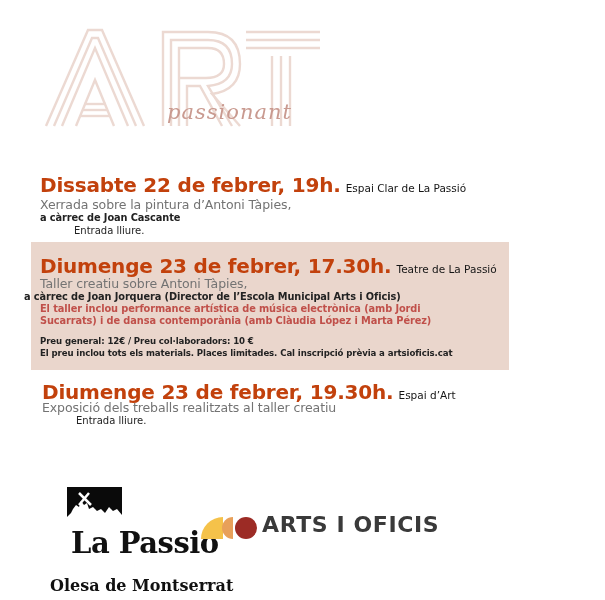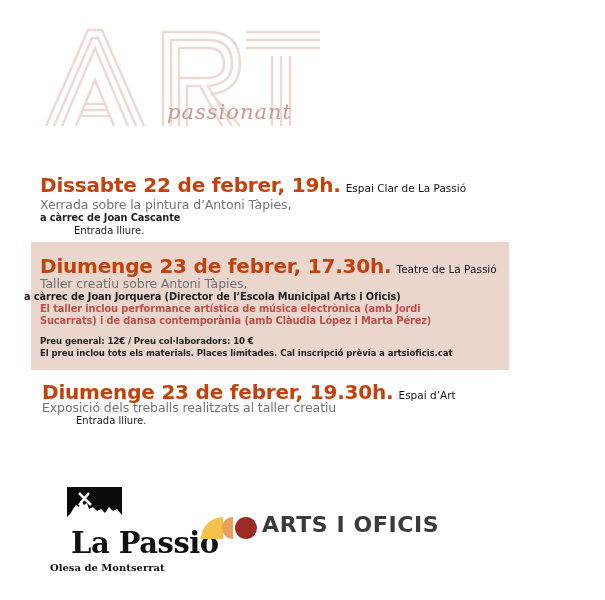--- a/index.html
+++ b/index.html
@@ -10,21 +10,21 @@
     .ev-title { font-weight: bold; font-size: 20px; color: #c2410c; white-space: nowrap; letter-spacing: -0.2px; }
     .ev-venue { font-weight: normal; font-size: 10.5px; color: #151515; }
     .ev-main { font-size: 12.5px; color: #737373; white-space: nowrap; letter-spacing: -0.1px; }
     .ev-sub { font-size: 9.8px; color: #222; white-space: nowrap; font-weight: bold; letter-spacing: -0.1px; }
     .ev-red { font-size: 9.8px; color: #c0504a; white-space: nowrap; font-weight: bold; letter-spacing: -0.1px; line-height: 12px; }
     .ev-small { font-size: 10px; color: #222; white-space: nowrap; font-weight: normal; padding-left: 34px; }
     .ev-price { font-size: 8.6px; color: #222; white-space: nowrap; font-weight: bold; line-height: 11.5px; letter-spacing: -0.1px; text-align: center; }
     #highlight-box { left: 31px; top: 242px; width: 478px; height: 128px; background: #ead6cc; }
     #passio-logo-box { left: 67px; top: 487px; width: 55px; height: 36px; background: #0a0a0a; }
     #passio-name { left: 43px; top: 526px; font-family: "DejaVu Serif", serif; font-weight: bold; font-size: 29px; color: #111; letter-spacing: -0.5px; white-space: nowrap; margin-left: 28px; }
-    #passio-place { left: 50px; top: 562px; font-family: "DejaVu Serif", serif; font-weight: bold; font-size: 10px; color: #111; white-space: nowrap; }
+    #passio-place { left: 50px; top: 576px; font-family: "DejaVu Serif", serif; font-weight: bold; font-size: 16px; color: #111; white-space: nowrap; }
     #ao-icons { left: 201px; top: 517px; width: 56px; height: 22px; }
     #ao-text { left: 262px; top: 512px; font-family: "DejaVu Sans", sans-serif; font-weight: bold; font-size: 22px; color: #3a3a3a; letter-spacing: 0.6px; white-space: nowrap; text-align: right; }
   </style>
 </head>
 <body>
 
 <svg id="art-logo" class="abs" viewBox="0 0 290 110" xmlns="http://www.w3.org/2000/svg">
   <g fill="none" stroke="#ecd9d2" stroke-width="2.4">
 
     <path d="M6 100 L48 4 L62 4 L104 100"></path>

